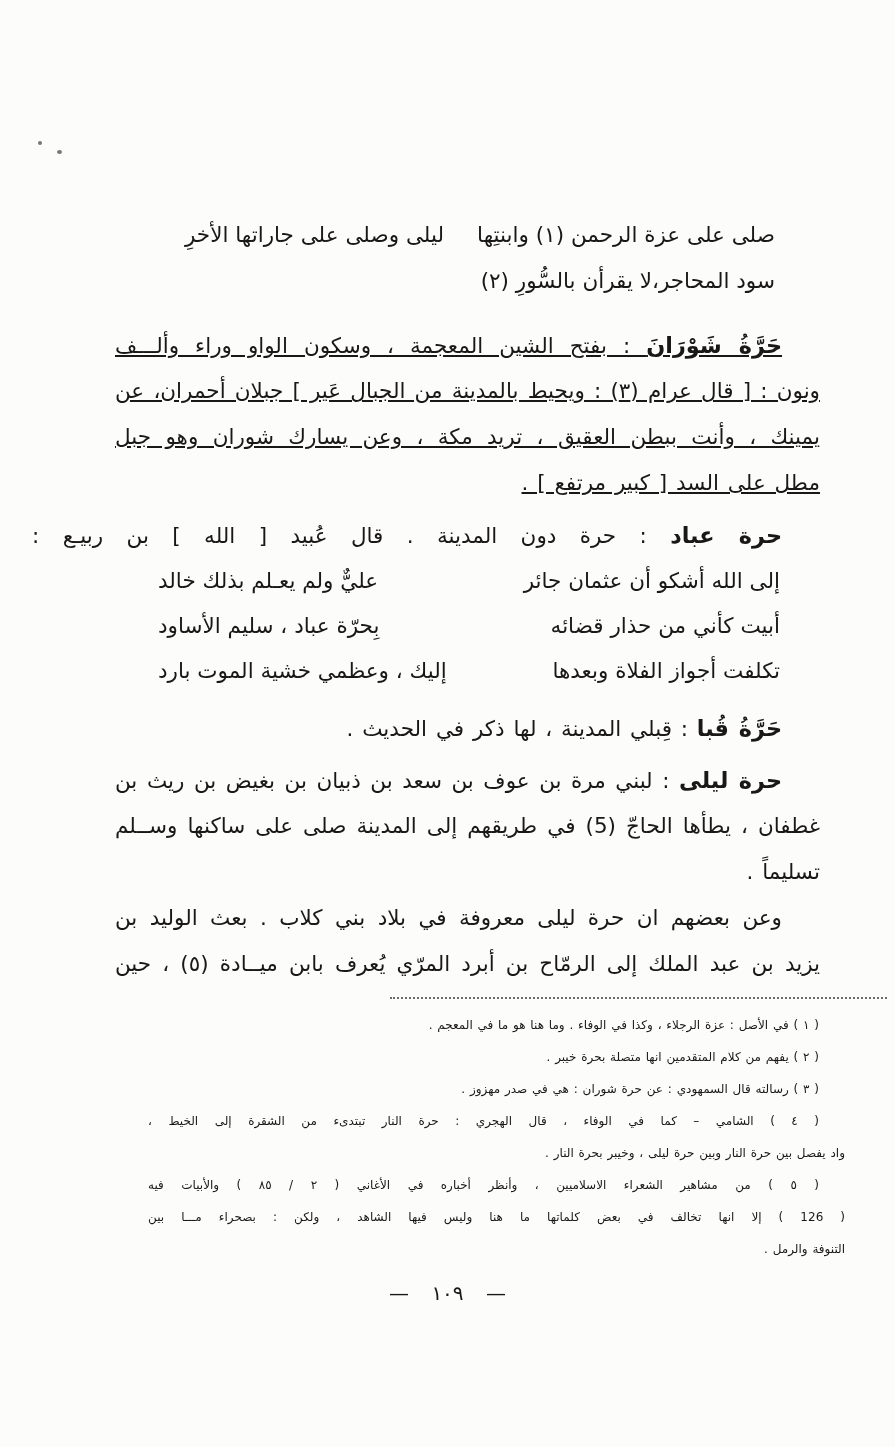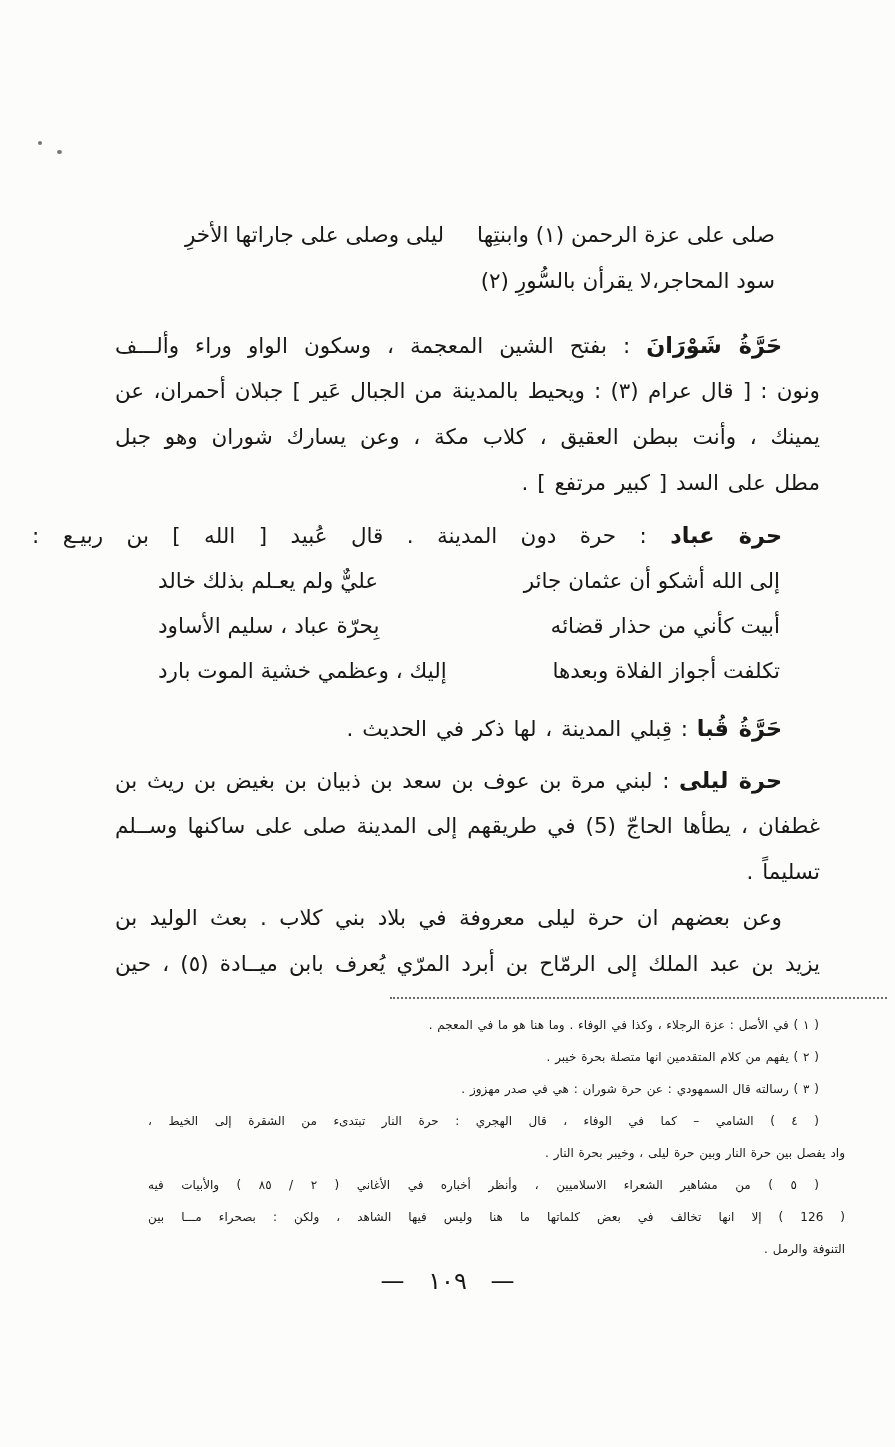--- a/index.html
+++ b/index.html
@@ -28,40 +28,40 @@
   .poem.abbadp .vrow { height:45px; line-height:45px; }
 
   
   .para { margin:0 75px 0 115px; font-size:21.5px; word-spacing:2px; }
   .line { height:46px; line-height:46px; }
   .just { text-align:justify; text-align-last:justify; }
   .endl { }
   .indent { text-indent:38px; }
   .hd { font-weight:bold; font-size:1.04em; }
 
-  .mt-shawran { margin-top:18px; }
+  .mt-shawran { margin-top:18px;text-decoration:underline; }
   .mt-abbad   { margin-top:6px;margin-left:32px; }
   .mt-quba    { margin-top:12px; }
   .mt-layla   { margin-top:6px; }
   .mt-cont    { margin-top:0; }
 
   
   .fsep { margin:10px 8px 0 390px; height:0; border-top:2px dotted #6b6b6b; }
 
   
   .footnotes { margin:10px 50px 0 148px; font-size:12px; word-spacing:1px; }
   .fline { height:32px; line-height:32px; text-align:right; }
   .fjust { text-align:justify; text-align-last:justify; }
   .findent { text-indent:26px; }
 
   
   .pagenum {
-    margin-top:2px;
+    margin-top:16px;
     text-align:center;
-    font-size:24px;
+    font-size:20px;
     word-spacing:16px;
     direction:rtl;
   }
 </style>
 </head>
 <body>
 
 <div class="page">
 
   <div class="speck s1"></div>
@@ -73,21 +73,21 @@
       <span class="hem">ليلى وصلى على جاراتها الأخرِ</span>
     </div>
     <div class="vrow">
       <span class="hem">سود المحاجر،لا يقرأن بالسُّورِ (٢)</span>
     </div>
   </div>
 
   <div class="para mt-shawran">
     <div class="line just indent"><b class="hd">حَرَّةُ شَوْرَانَ</b><span> : بفتح الشين المعجمة ، وسكون الواو وراء وألـــف</span></div>
     <div class="line just">ونون : [ قال عرام (٣) : ويحيط بالمدينة من الجبال عَير ] جبلان أحمران، عن</div>
-    <div class="line just">يمينك ، وأنت ببطن العقيق ، كلاب مكة ، وعن يسارك شوران وهو جبل</div>
+    <div class="line just">يمينك ، وأنت ببطن العقيق ، تريد مكة ، وعن يسارك شوران وهو جبل</div>
     <div class="line endl">مطل على السد [ كبير مرتفع ] .</div>
   </div>
 
   <div class="para mt-abbad">
     <div class="line just indent"><b class="hd">حرة عباد</b><span> : حرة دون المدينة . قال عُبيد [ الله ] بن ربيـع :</span></div>
   </div>
   <div class="poem abbadp">
     <div class="vrow">
       <span class="hem">إلى الله أشكو أن عثمان جائر</span>
       <span class="hem">عليٌّ ولم يعـلم بذلك خالد</span>

